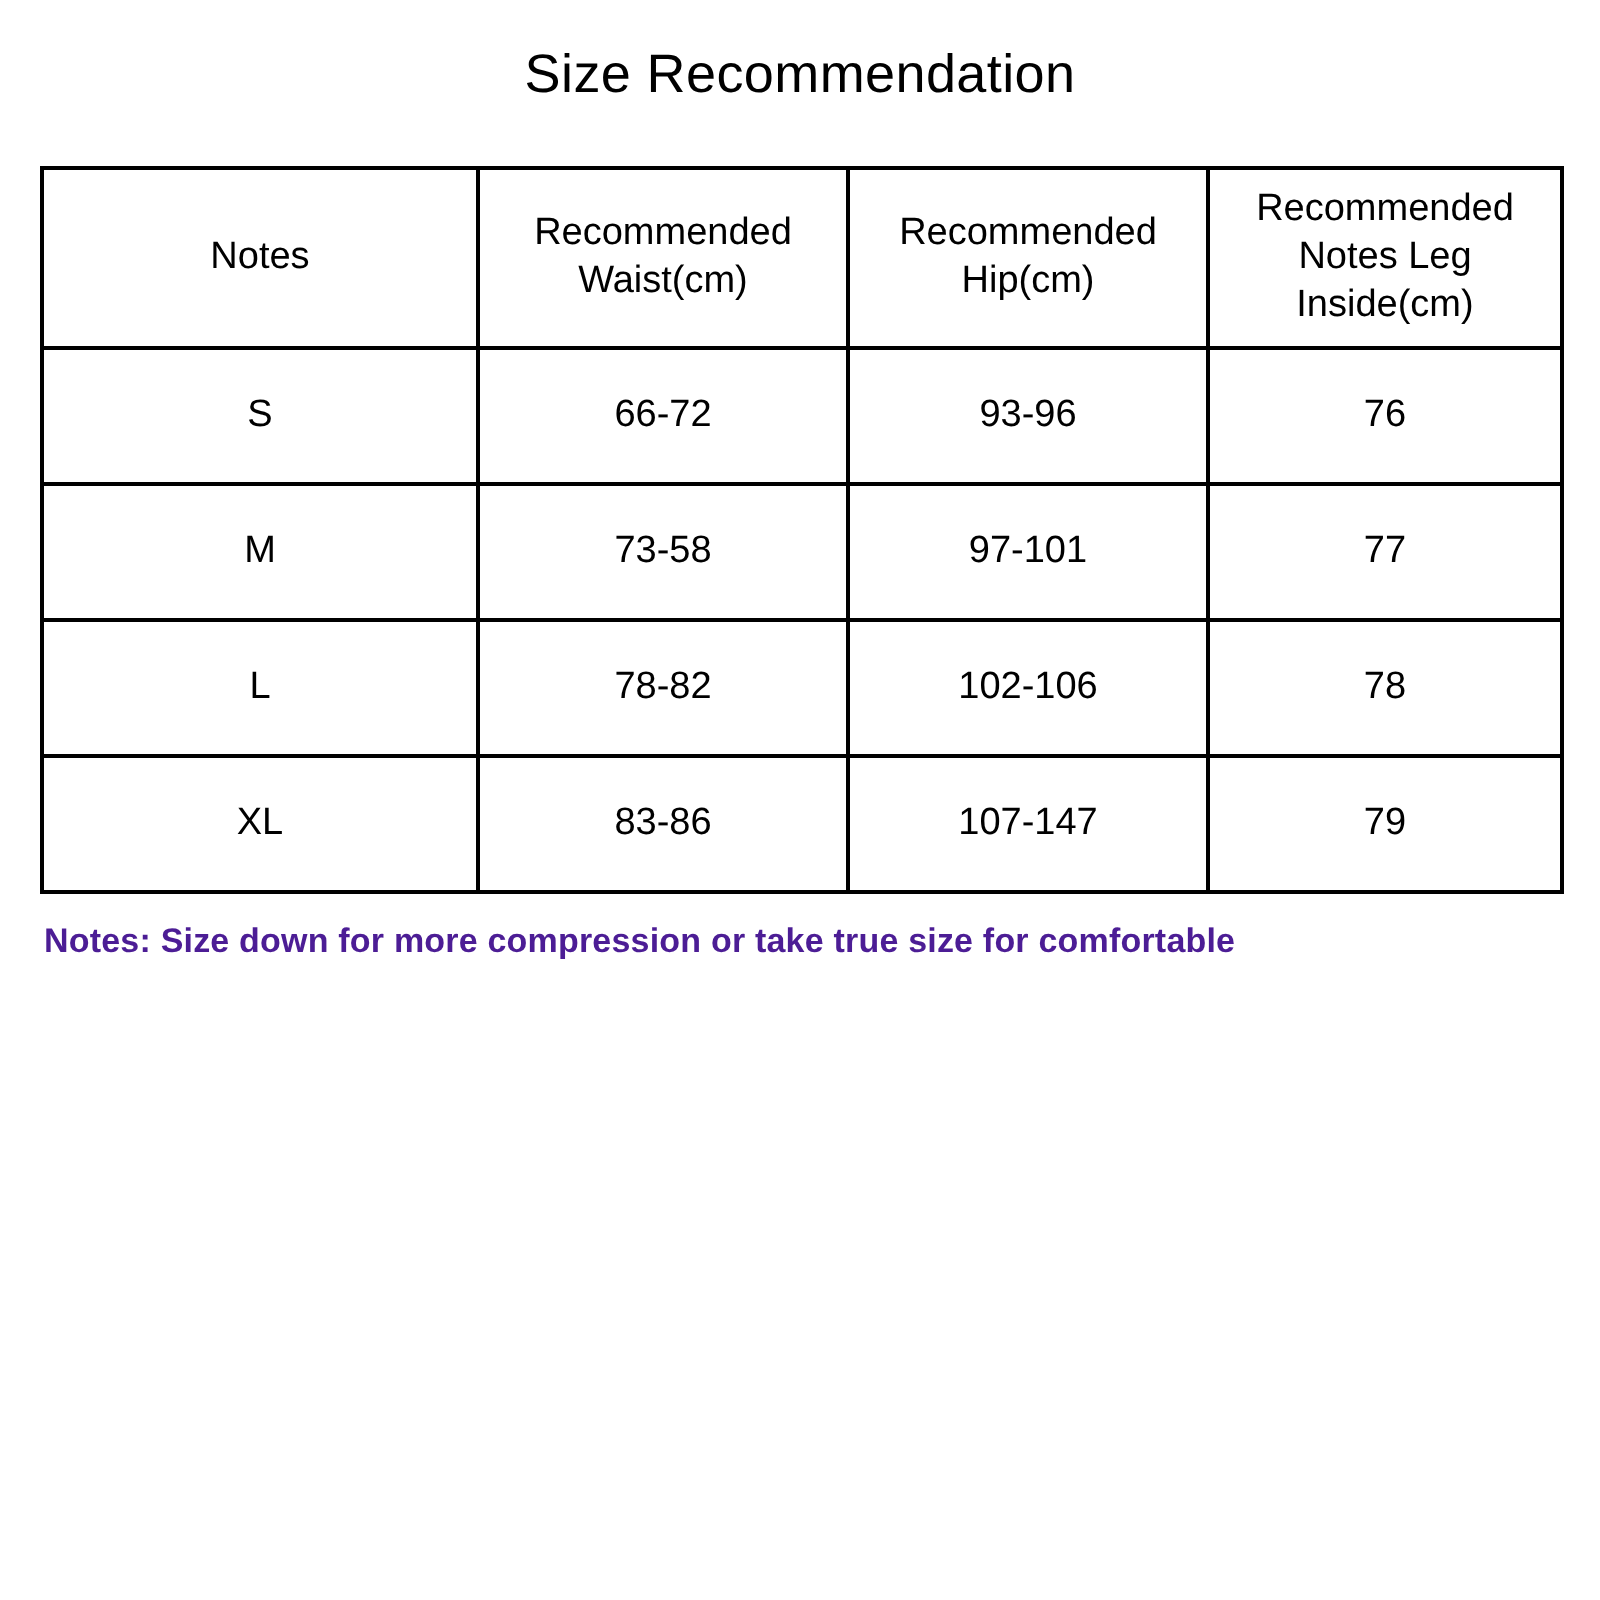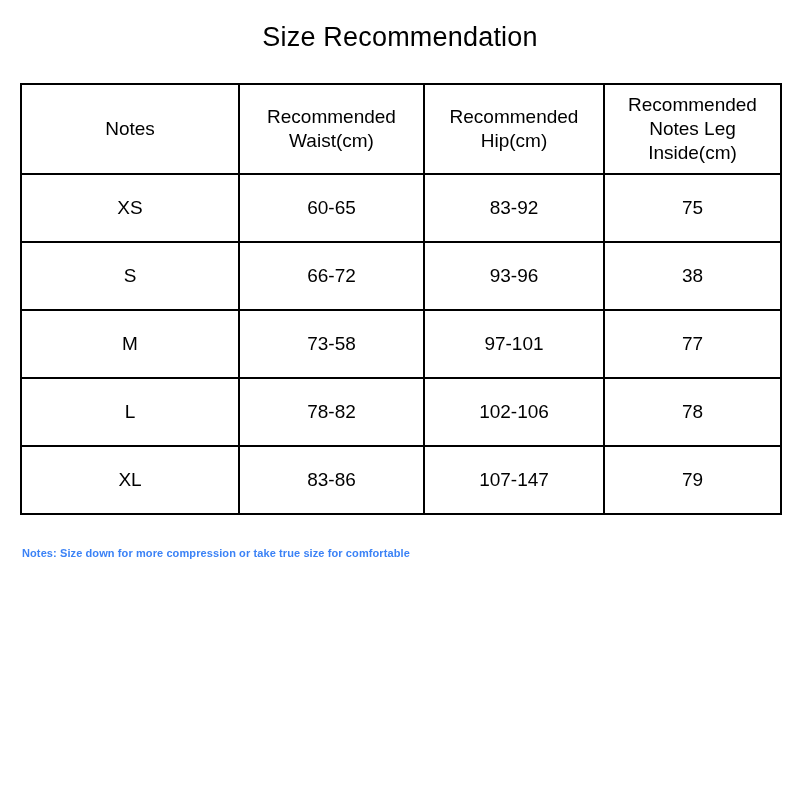--- a/index.html
+++ b/index.html
@@ -52,24 +52,24 @@
   }
   table.size-table tbody td {
     height: 66px;
     font-size: 19px;
   }
   col.c1 { width: 218px; }
   col.c2 { width: 185px; }
   col.c3 { width: 180px; }
   col.c4 { width: 177px; }
   .notes {
-    margin: 32px 0 0 22px;
-    font-size: 11px;
+    margin: 14px 0 0 22px;
+    font-size: 17px;
     font-weight: bold;
-    color: #3b82f6;
+    color: #4c1d95;
     letter-spacing: 0.1px;
   }
 </style>
 </head>
 <body>
 
 <div class="page">
 
   <div class="title">Size Recommendation</div>
 
@@ -96,30 +96,24 @@
           </th>
           <th>
             <div>Recommended</div>
             <div>Notes Leg</div>
             <div>Inside(cm)</div>
           </th>
         </tr>
       </thead>
       <tbody>
         <tr>
-          <td>XS</td>
-          <td>60-65</td>
-          <td>83-92</td>
-          <td>75</td>
-        </tr>
-        <tr>
           <td>S</td>
           <td>66-72</td>
           <td>93-96</td>
-          <td>38</td>
+          <td>76</td>
         </tr>
         <tr>
           <td>M</td>
           <td>73-58</td>
           <td>97-101</td>
           <td>77</td>
         </tr>
         <tr>
           <td>L</td>
           <td>78-82</td>

